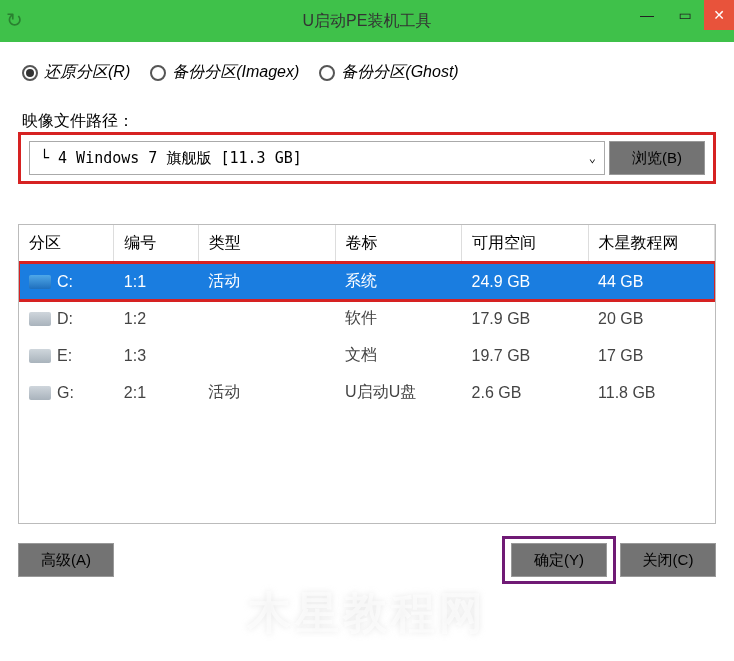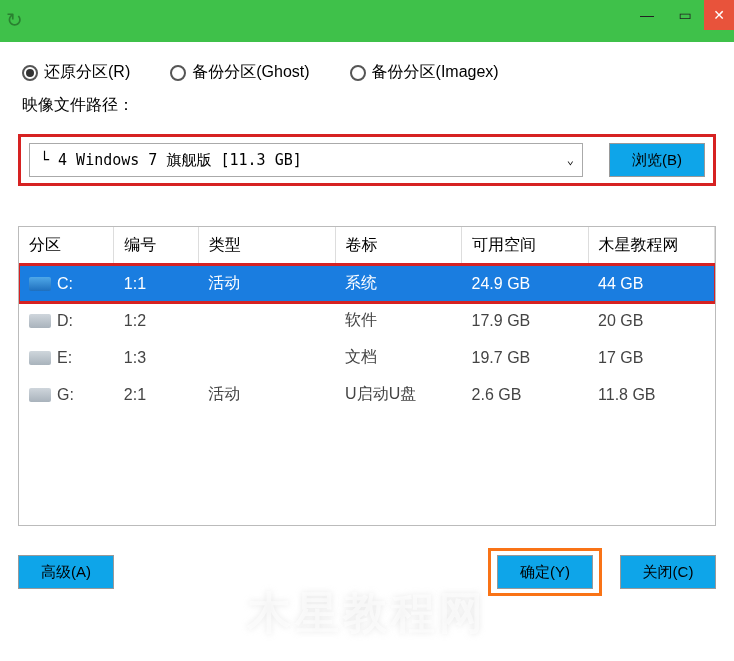--- a/index.html
+++ b/index.html
@@ -50,23 +50,24 @@
 .win-btn.close {
   background: #e8533b;
   color: #fff;
   width: 30px;
 }
 .content {
   padding: 20px 18px 12px 18px;
 }
 .mode-row {
   display: flex;
-  gap: 40px;
-  margin-bottom: 12px;
+  gap: 20px;
+  margin-bottom: 28px;
   padding-left: 4px;
+  font-style: italic;
 }
 .radio-item {
   display: flex;
   align-items: center;
   gap: 6px;
   font-size: 16px;
 }
 .radio-circle {
   width: 16px;
   height: 16px;
@@ -78,28 +79,28 @@
 }
 .radio-circle.checked::after {
   content: "";
   width: 8px;
   height: 8px;
   background: #333;
   border-radius: 50%;
 }
 .field-label {
   font-size: 16px;
-  margin-bottom: 18px;
+  margin-bottom: 0;
   padding-left: 4px;
 }
 .image-row-wrap {
   border: 3px solid #d62222;
   padding: 6px 8px;
   display: flex;
-  gap: 26px;
+  gap: 4px;
   align-items: center;
   margin-bottom: 40px;
 }
 .combo {
   flex: 1;
   border: 1px solid #aaa;
   background: #fff;
   height: 34px;
   display: flex;
   align-items: center;
@@ -108,33 +109,33 @@
   font-size: 15px;
   position: relative;
 }
 .combo-arrow {
   position: absolute;
   right: 8px;
   font-size: 12px;
 }
 .btn {
   border: 1px solid #999;
-  background: #0ea5e9;
+  background: #737373;
   height: 34px;
   min-width: 96px;
   display: inline-flex;
   align-items: center;
   justify-content: center;
   font-size: 15px;
   cursor: pointer;
 }
 .table-wrap {
   border: 1px solid #bbb;
   height: 300px;
-  margin-bottom: 22px;
+  margin-bottom: 12px;
   background: #fff;
   overflow: hidden;
 }
 .tbl {
   width: 100%;
   border-collapse: collapse;
   table-layout: fixed;
 }
 .tbl th {
   text-align: left;
@@ -170,66 +171,67 @@
   height: 14px;
   background: linear-gradient(#cfd6dc,#a9b3bc);
   border-radius: 2px;
   margin-right: 6px;
   vertical-align: middle;
 }
 .drive-icon.blue { background: linear-gradient(#4fa8e8,#1f6fbd); }
 .bottom-row {
   display: flex;
   align-items: center;
-  gap: 18px;
+  gap: 4px;
 }
 .bottom-row .spacer { flex: 1; }
 .ok-wrap {
-  border: 3px solid #f97316;
+  border: 3px solid #701a75;
   padding: 4px 6px;
 }
 .watermark {
   position: absolute;
   left: 50%;
   bottom: 18px;
   transform: translateX(-50%);
   font-size: 44px;
   color: rgba(255,255,255,0.55);
   font-weight: bold;
   letter-spacing: 4px;
   pointer-events: none;
   text-shadow: 0 0 6px rgba(200,200,200,0.4);
 }
 </style>
 </head>
 <body>
 
 <div class="titlebar">
   <span class="titlebar-logo">↻</span>
+  <span>U启动PE装机工具</span>
   <div class="win-controls">
     <div class="win-btn">—</div>
     <div class="win-btn">▭</div>
     <div class="win-btn close">✕</div>
   </div>
 </div>
 
 <div class="content">
 
   <div class="mode-row">
     <label class="radio-item">
       <span class="radio-circle checked"></span>
       <span>还原分区(R)</span>
     </label>
     <label class="radio-item">
       <span class="radio-circle"></span>
-      <span>备份分区(Ghost)</span>
+      <span>备份分区(Imagex)</span>
     </label>
     <label class="radio-item">
       <span class="radio-circle"></span>
-      <span>备份分区(Imagex)</span>
+      <span>备份分区(Ghost)</span>
     </label>
   </div>
 
   <div class="field-label">映像文件路径：</div>
 
   <div class="image-row-wrap">
     <div class="combo">
       <span>└ 4 Windows 7 旗舰版 [11.3 GB]</span>
       <span class="combo-arrow">⌄</span>
     </div>

